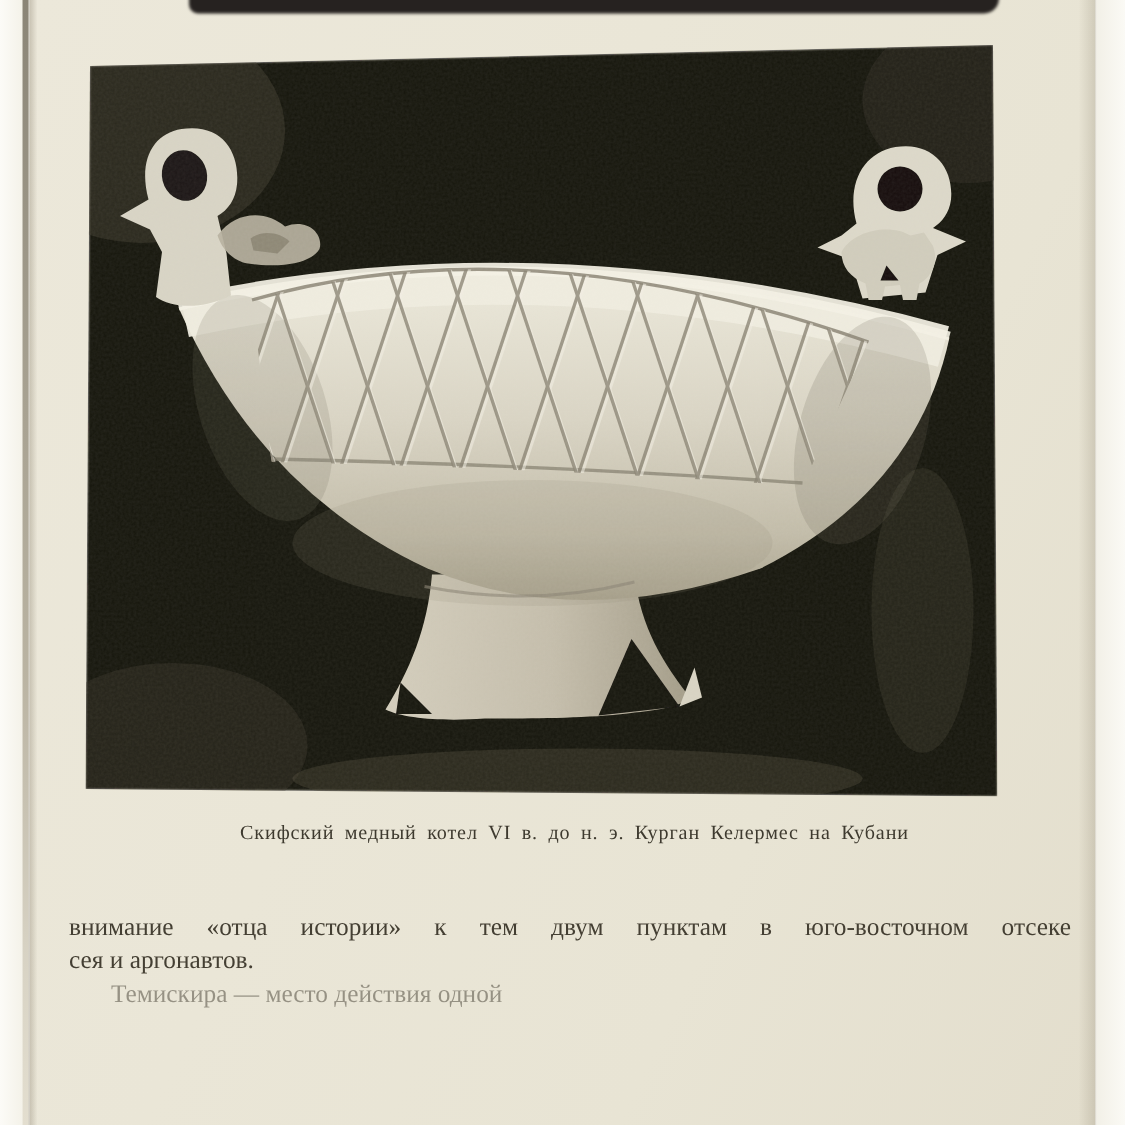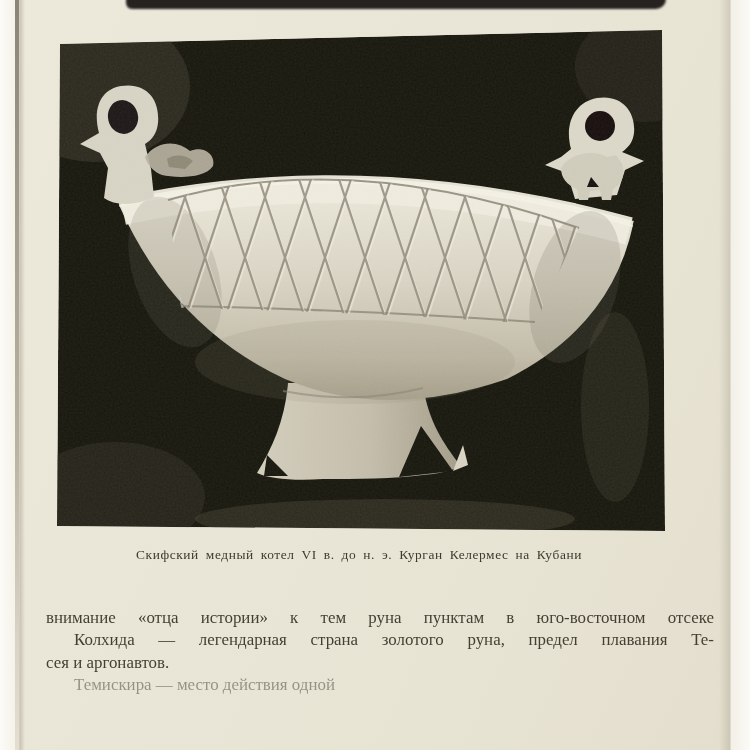--- a/index.html
+++ b/index.html
@@ -25,21 +25,21 @@
   .edge-right-shadow{position:absolute;left:719px;top:0;width:12px;height:750px;
     background:linear-gradient(90deg,rgba(130,120,98,0),rgba(130,120,98,.25));}
   .top-dark-band{
     position:absolute;left:126px;top:-4px;width:540px;height:13px;
     background:#262220;border-radius:0 0 10px 6px;filter:blur(1.2px);
   }
   
   .photo-wrap{position:absolute;left:55px;top:27px;width:612px;height:508px;}
   
   .caption{
-    position:absolute;left:4px;top:547px;width:710px;
+    position:absolute;left:28px;top:547px;width:710px;
     text-align:center;font-size:13.4px;color:#3e3a2f;
     letter-spacing:.6px;word-spacing:3px;
   }
   
   .bodytext{
     position:absolute;left:46px;top:607px;width:668px;
     font-size:16.9px;line-height:22.4px;color:#443f33;
   }
   .line{white-space:nowrap;}
   .line.j{white-space:normal;text-align:justify;text-align-last:justify;}
@@ -165,19 +165,18 @@
         </g>
 
         <rect x="0" y="0" width="612" height="508" filter="url(#grain)" opacity="0.5"></rect>
       </g>
     </svg>
   </div>
 
   <div class="caption">Скифский медный котел VI в. до н. э. Курган Келермес на Кубани</div>
 
   <div class="bodytext">
-    <div class="line j">внимание «отца истории» к тем руна пунктам в юго-восточном отсеке</div>
-    <div class="line j indent">Колхида — легендарная страна золотого руна, предел плавания Те-</div>
+    <div class="line j">внимание «отца истории» к тем двум пунктам в юго-восточном отсеке</div>
     <div class="line">сея и аргонавтов.</div>
     <div class="line indent partial">Темискира — место действия одной</div>
   </div>
 
 </div>
 
 </body></html>

